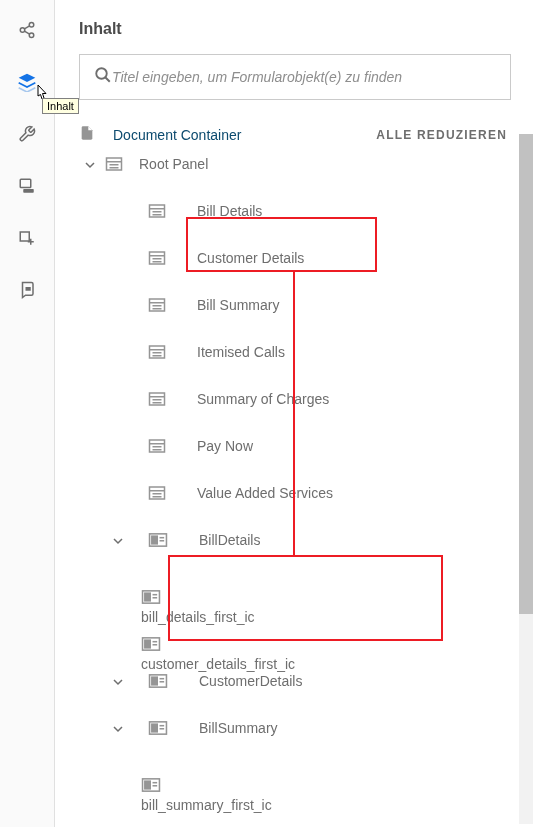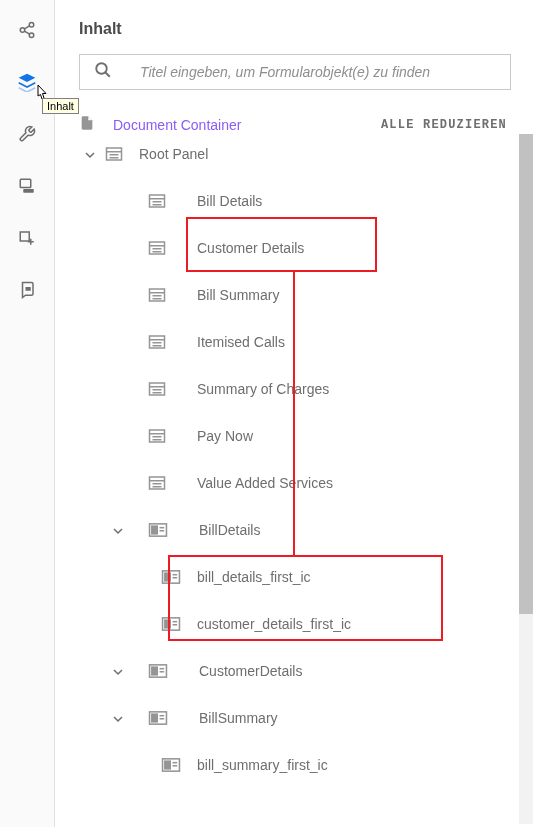--- a/index.html
+++ b/index.html
@@ -59,25 +59,25 @@
       padding: 20px 24px 16px 24px;
       font-size: 16px;
       font-weight: 600;
       color: #4b4b4b;
     }
     .search-container {
       padding: 0 24px 0 24px;
     }
     .search-box {
       border: 1px solid #cacaca;
-      height: 36px;
+      height: 46px;
       display: flex;
       align-items: center;
       padding: 12px 14px;
-      gap: 28px;
+      gap: 0;
     }
     .search-icon {
       color: #6e6e6e;
       flex-shrink: 0;
     }
     .search-input {
       border: none;
       outline: none;
       font-size: 14px;
       font-style: italic;
@@ -93,30 +93,29 @@
       position: relative;
     }
     .tree-header {
       display: flex;
       align-items: center;
       padding: 6px 14px 10px 24px;
     }
     .tree-header .doc-icon { color: #959595; margin-right: 18px; }
     .tree-header-title {
       font-size: 14px;
-      color: #8b5cf6;
+      color: #0c4a6e;
       flex: 1;
     }
     .collapse-all {
       font-size: 12px;
       letter-spacing: 1.2px;
       color: #6e6e6e;
       font-weight: 600;
       cursor: pointer;
-      font-family: Liberation Mono, monospace;
     }
     .tree {
       list-style: none;
       padding-left: 0;
     }
     .tree-item {
       display: flex;
       align-items: flex-start;
       height: 47px;
       cursor: pointer;
@@ -134,21 +133,21 @@
       color: #959595;
       margin-right: 16px;
       flex-shrink: 0;
     }
     .node-label {
       font-size: 14px;
       color: #6e6e6e;
     }
     .indent-1 { padding-left: 30px; }
     .indent-2 { padding-left: 58px; gap: 15px; }
-    .indent-3 { padding-left: 86px; }
+    .indent-3 { padding-left: 86px; flex-direction: column; }
     .highlight-box {
       position: absolute;
       border: 2px solid #ed1c24;
       pointer-events: none;
       z-index: 50;
     }
     .hl1 { left: 131px; top: 217px; width: 191px; height: 55px; }
     .hl2 { left: 113px; top: 555px; width: 275px; height: 86px; }
     .connector {
       position: absolute;

